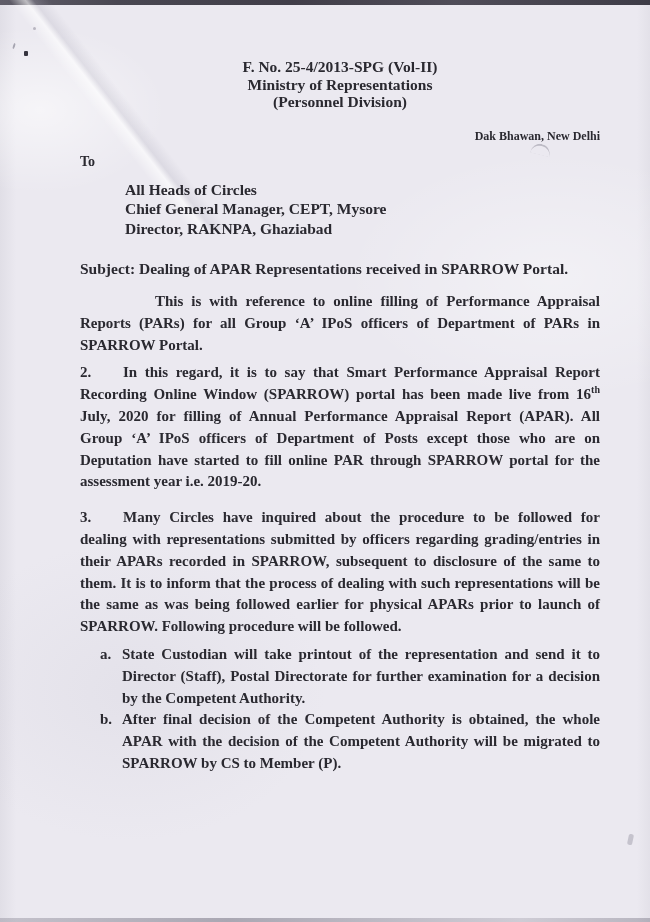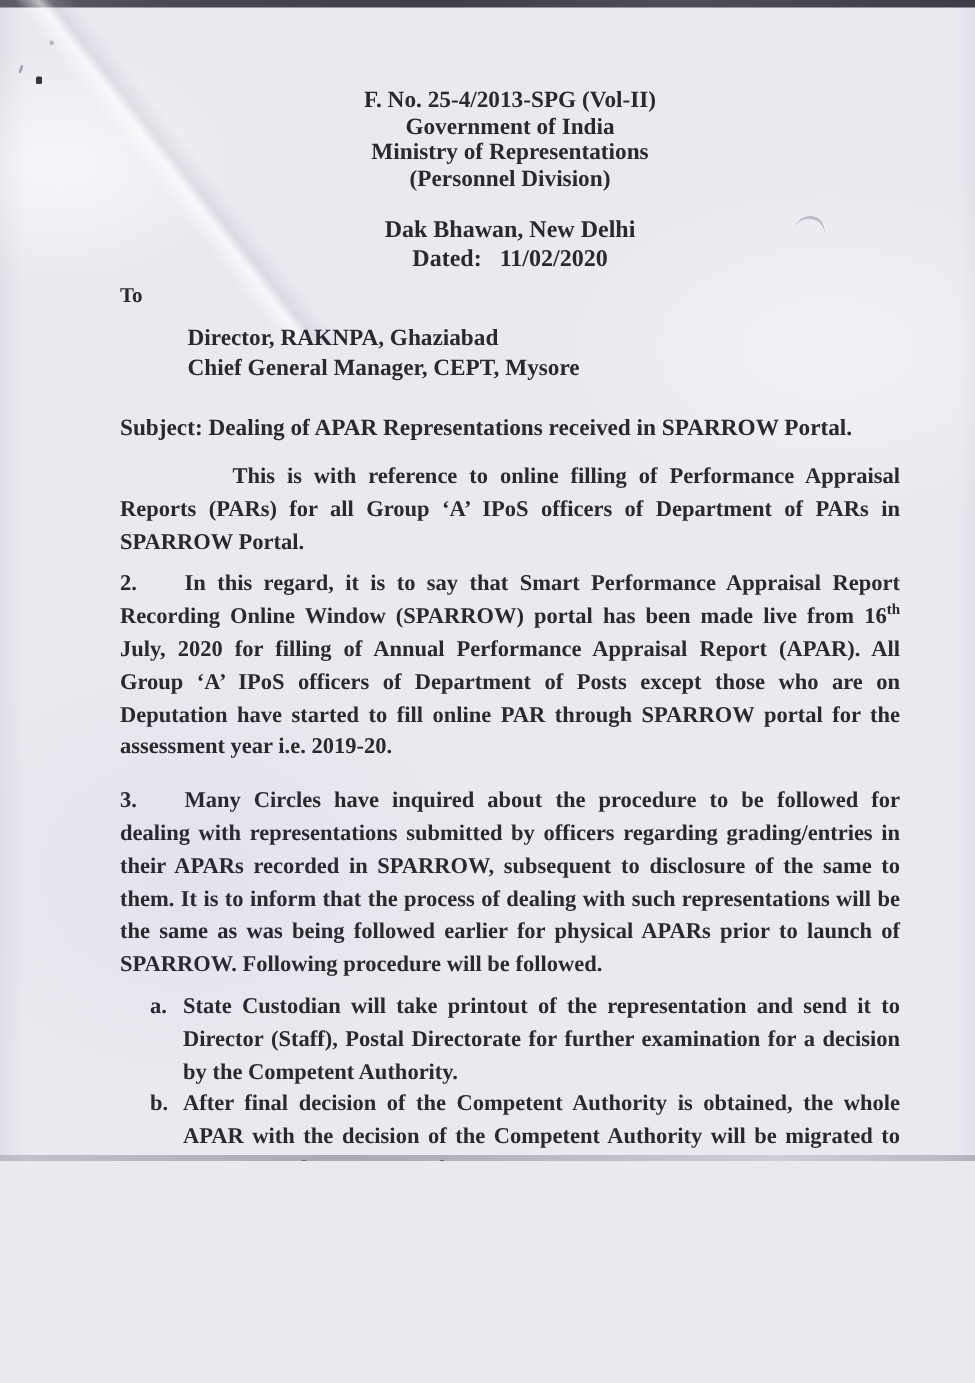--- a/index.html
+++ b/index.html
@@ -3,21 +3,21 @@
 <meta charset="utf-8">
 <style>
   :root{
     --paper:#ebe9f0;
     --ink:#2a2930;
     --edge:#3a3842;
   }
   html,body{margin:0;padding:0;background:var(--paper);}
   .page{
     position:relative;
-    width:650px;height:774px;
+    width:650px;height:922px;
     margin:0 auto;
     background-color:var(--paper);
     background-image:
       radial-gradient(180px 120px at 40px 110px, rgba(255,255,255,0.55), rgba(255,255,255,0) 70%),
       radial-gradient(300px 180px at 85% 30%, rgba(255,255,255,0.35), rgba(255,255,255,0) 70%),
       radial-gradient(260px 200px at 20% 75%, rgba(205,203,215,0.25), rgba(205,203,215,0) 75%),
       linear-gradient(90deg, rgba(130,128,145,0.10), rgba(130,128,145,0) 2.5%),
       linear-gradient(270deg, rgba(130,128,145,0.08), rgba(130,128,145,0) 2%);
     overflow:hidden;
     font-family:"Liberation Serif","DejaVu Serif",serif;
@@ -45,21 +45,21 @@
   .squiggle{
     position:absolute;left:531px;top:144px;width:20px;height:9px;
     border-top:2px solid rgba(120,118,132,.4);
     border-radius:50% 50% 0 0/100% 100% 0 0;
     transform:rotate(14deg);
   }
   .mark-right{position:absolute;left:628px;top:834px;width:5px;height:11px;background:rgba(150,148,162,.45);transform:rotate(12deg);border-radius:2px;}
 
   .content{position:relative;padding:58px 50px 0 80px;font-size:15px;line-height:21.8px;}
   .letterhead{text-align:center;font-size:15.5px;line-height:17.5px;}
-  .dateblock{text-align:center;margin-top:16px;font-size:16px;line-height:19px;}
+  .dateblock{text-align:right;margin-top:16px;font-size:12px;line-height:19px;}
   .datev{margin-left:12px;}
   .to{margin-top:6px;font-size:14px;line-height:20px;}
   .addressees{margin-top:8px;margin-left:45px;font-size:15.5px;line-height:19.5px;}
   .subject{margin:20px 0 0 0;font-size:15.5px;line-height:21px;}
   .salutation{margin:18px 0 0 0;font-size:15.5px;line-height:21px;}
   .body-para{margin:12px 0 0 0;text-align:justify;}
   .body-para.indent1{text-indent:75px;margin-top:12px;}
   .body-para.n2{margin-top:6px;}
   .body-para.n3{margin-top:14px;}
   .pnum{display:inline-block;width:43px;}
@@ -79,35 +79,34 @@
   <div class="speck s1"></div>
   <div class="speck s2"></div>
   <div class="speck s3"></div>
   <div class="squiggle"></div>
   <div class="mark-right"></div>
 
   <div class="content">
 
     <div class="letterhead">
       <div>F. No. 25-4/2013-SPG (Vol-II)</div>
-      <div>Government of India</div>
       <div>Ministry of Representations</div>
       <div>(Personnel Division)</div>
     </div>
 
     <div class="dateblock">
       <div>Dak Bhawan, New Delhi</div>
-      <div><span>Dated:</span><span class="datev">11/02/2020</span></div>
     </div>
 
     <div class="to">To</div>
 
     <div class="addressees">
+      <div>All Heads of Circles</div>
+      <div>Chief General Manager, CEPT, Mysore</div>
       <div>Director, RAKNPA, Ghaziabad</div>
-      <div>Chief General Manager, CEPT, Mysore</div>
     </div>
 
     <p class="subject"><span>Subject:</span> <span>Dealing of APAR Representations received in SPARROW Portal.</span></p>
 
 
     <p class="body-para indent1">This is with reference to online filling of Performance Appraisal Reports (PARs) for all Group ‘A’ IPoS officers of Department of PARs in SPARROW Portal.</p>
 
     <p class="body-para n2"><span class="pnum">2.</span><span>In this regard, it is to say that Smart Performance Appraisal Report Recording Online Window (SPARROW) portal has been made live from 16</span><sup>th</sup><span> July, 2020 for filling of Annual Performance Appraisal Report (APAR). All Group ‘A’ IPoS officers of Department of Posts except those who are on Deputation have started to fill online PAR through SPARROW portal for the assessment year i.e. 2019-20.</span></p>
 
     <p class="body-para n3"><span class="pnum">3.</span><span>Many Circles have inquired about the procedure to be followed for dealing with representations submitted by officers regarding grading/entries in their APARs recorded in SPARROW, subsequent to disclosure of the same to them. It is to inform that the process of dealing with such representations will be the same as was being followed earlier for physical APARs prior to launch of SPARROW. Following procedure will be followed.</span></p>

